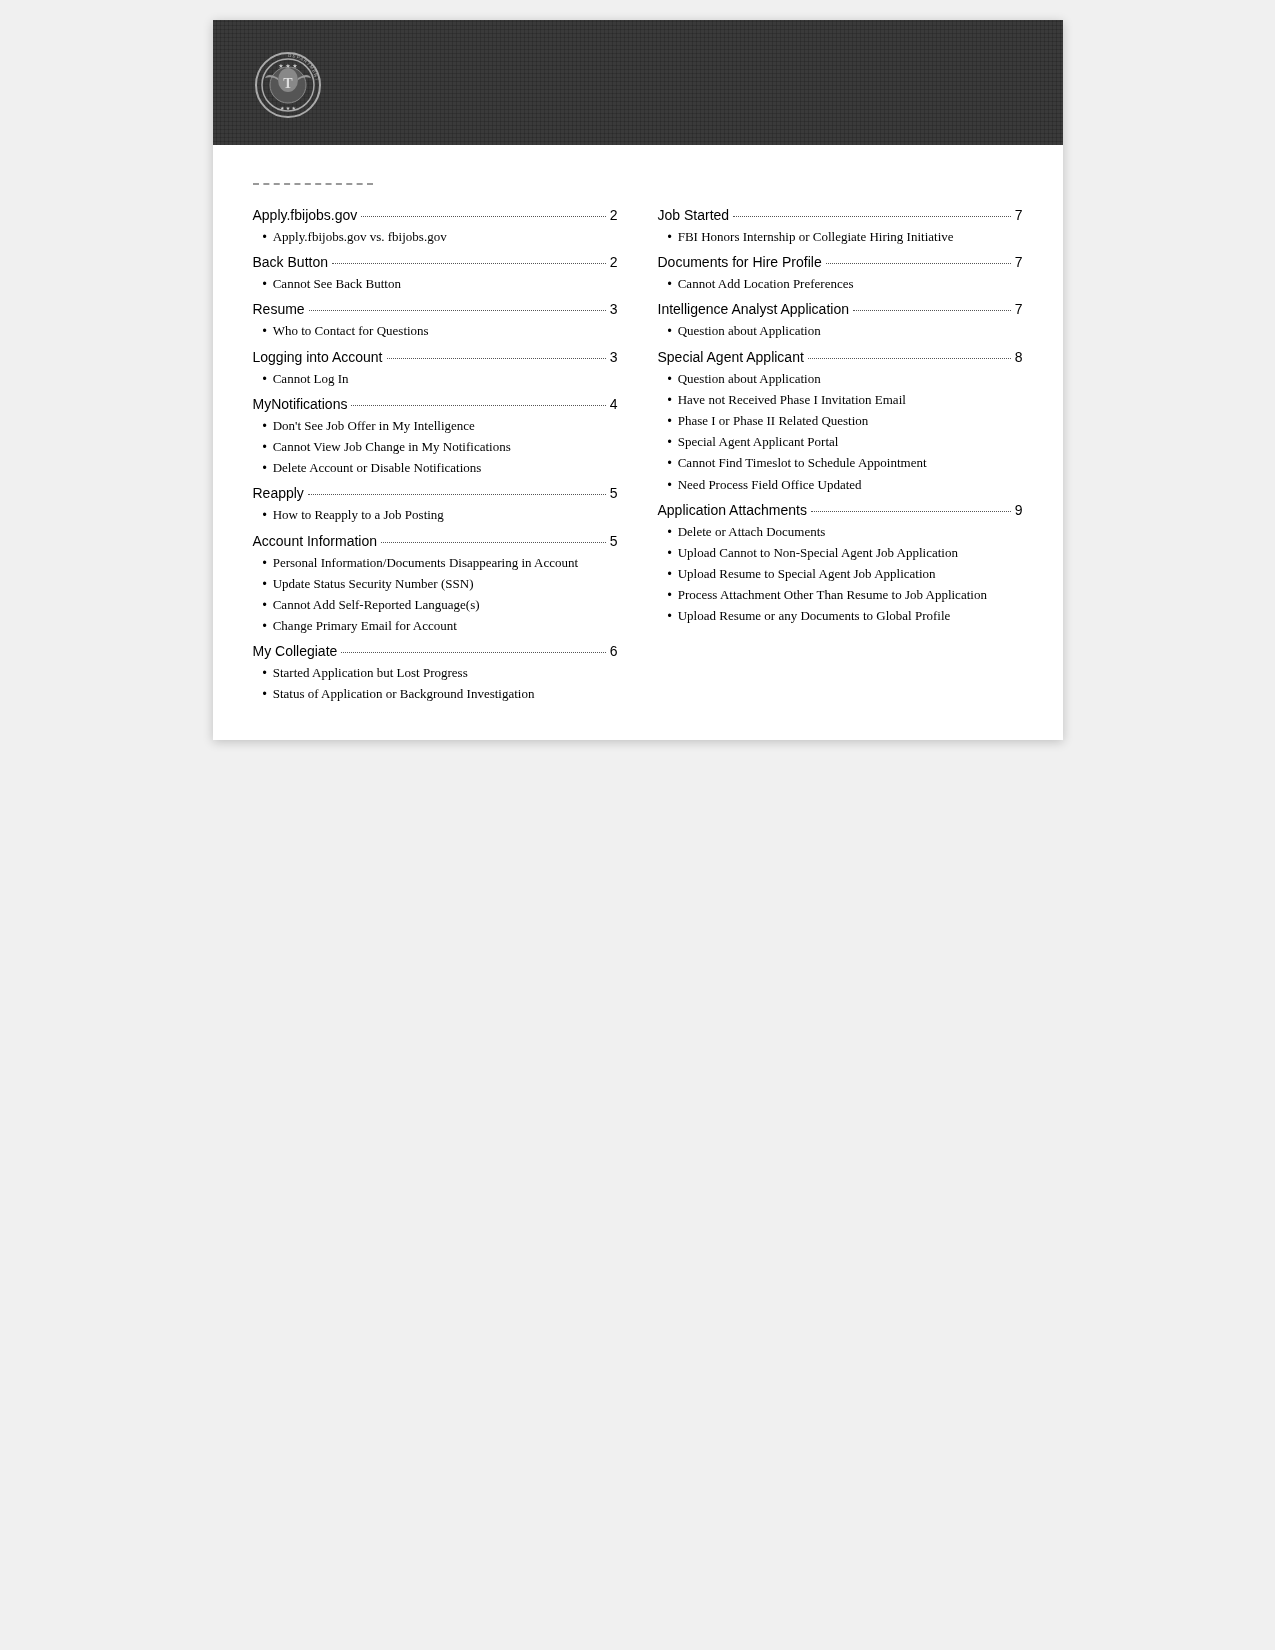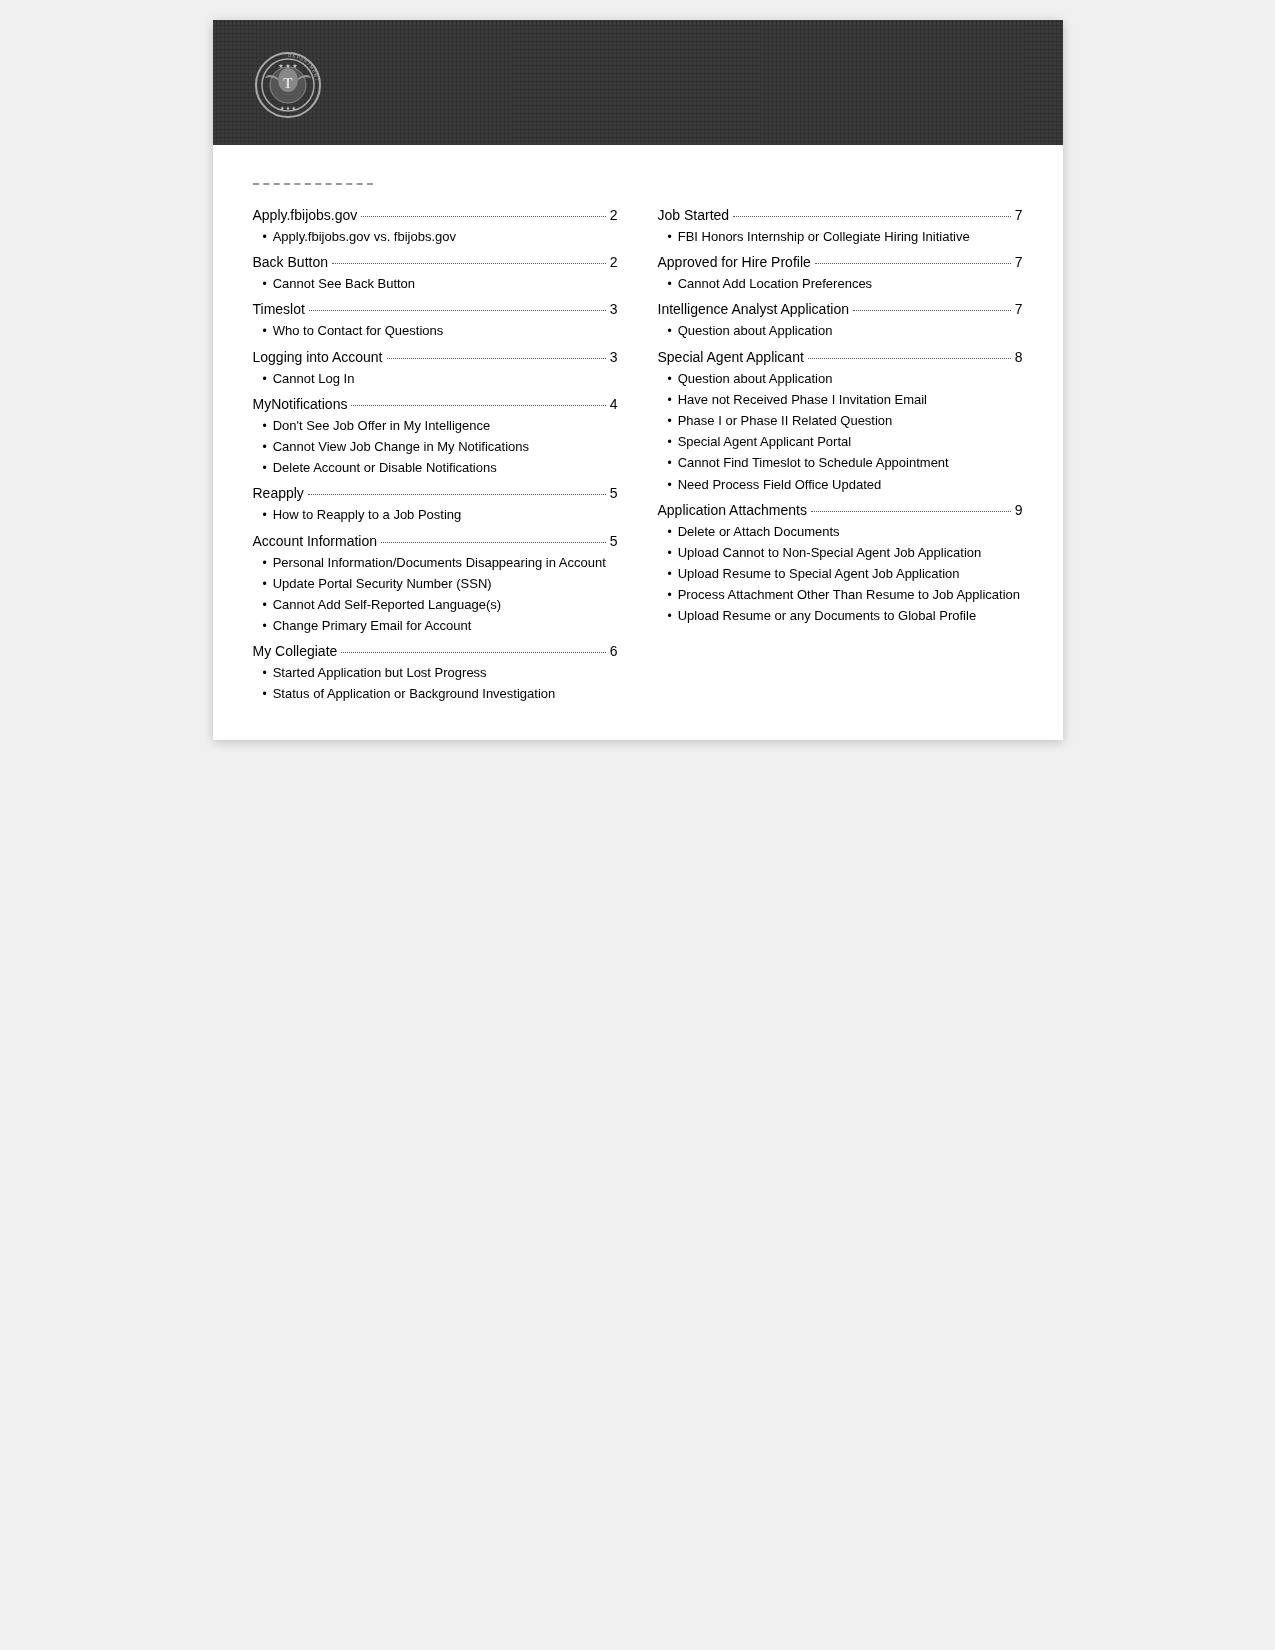--- a/index.html
+++ b/index.html
@@ -165,20 +165,21 @@
 
     .toc-sub-item .bullet {
       margin-right: 6px;
       flex-shrink: 0;
       font-size: 12px;
       line-height: 1.5;
     }
 
     .toc-sub-item .sub-text {
       line-height: 1.4;
+      font-family: Liberation Serif, serif;
     }
 
     .toc-section-gap {
       margin-bottom: 4px;
     }
   </style>
 </head>
 <body>
 
 <div class="page">
@@ -240,21 +241,21 @@
             </div>
             <div class="toc-sub-items">
               <div class="toc-sub-item">
                 <span class="bullet">•</span>
                 <span class="sub-text">Cannot See Back Button</span>
               </div>
             </div>
           </div>
           <div class="toc-entry toc-section-gap">
             <div class="toc-main-link">
-              <span class="link-text">Timeslot</span>
+              <span class="link-text">Resume</span>
               <span class="dots"></span>
               <span class="page-num">3</span>
             </div>
             <div class="toc-sub-items">
               <div class="toc-sub-item">
                 <span class="bullet">•</span>
                 <span class="sub-text">Who to Contact for Questions</span>
               </div>
             </div>
           </div>
@@ -311,21 +312,21 @@
               <span class="dots"></span>
               <span class="page-num">5</span>
             </div>
             <div class="toc-sub-items">
               <div class="toc-sub-item">
                 <span class="bullet">•</span>
                 <span class="sub-text">Personal Information/Documents Disappearing in Account</span>
               </div>
               <div class="toc-sub-item">
                 <span class="bullet">•</span>
-                <span class="sub-text">Update Portal Security Number (SSN)</span>
+                <span class="sub-text">Update Status Security Number (SSN)</span>
               </div>
               <div class="toc-sub-item">
                 <span class="bullet">•</span>
                 <span class="sub-text">Cannot Add Self-Reported Language(s)</span>
               </div>
               <div class="toc-sub-item">
                 <span class="bullet">•</span>
                 <span class="sub-text">Change Primary Email for Account</span>
               </div>
             </div>
@@ -358,21 +359,21 @@
             </div>
             <div class="toc-sub-items">
               <div class="toc-sub-item">
                 <span class="bullet">•</span>
                 <span class="sub-text">FBI Honors Internship or Collegiate Hiring Initiative</span>
               </div>
             </div>
           </div>
           <div class="toc-entry toc-section-gap">
             <div class="toc-main-link">
-              <span class="link-text">Approved for Hire Profile</span>
+              <span class="link-text">Documents for Hire Profile</span>
               <span class="dots"></span>
               <span class="page-num">7</span>
             </div>
             <div class="toc-sub-items">
               <div class="toc-sub-item">
                 <span class="bullet">•</span>
                 <span class="sub-text">Cannot Add Location Preferences</span>
               </div>
             </div>
           </div>

